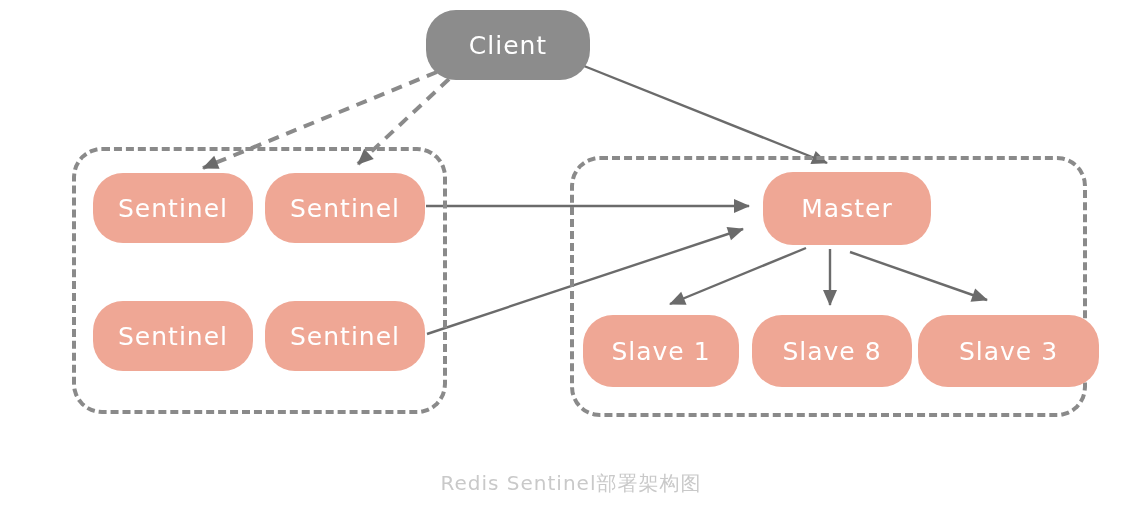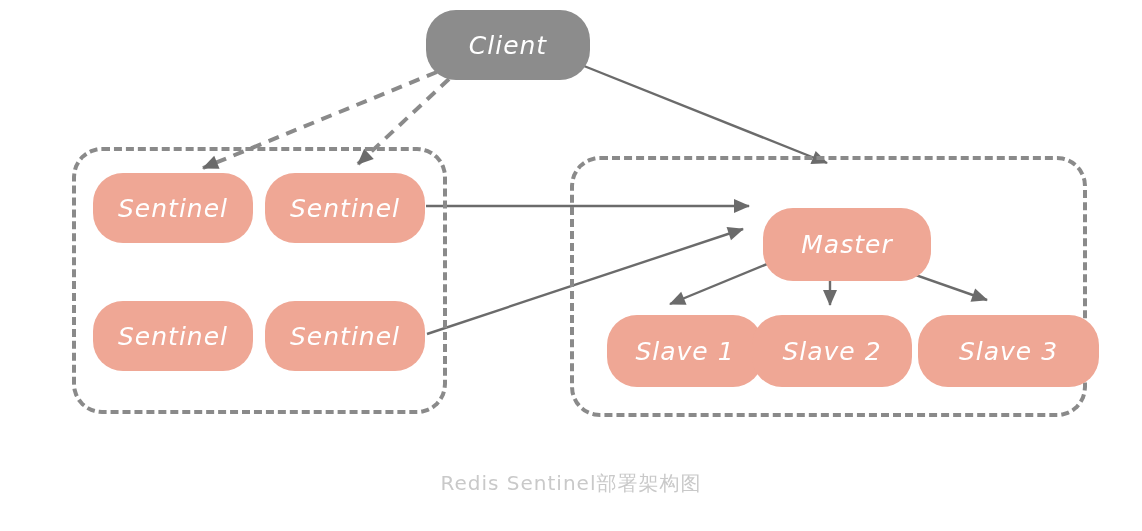--- a/index.html
+++ b/index.html
@@ -26,21 +26,21 @@
     border:4px dashed var(--group-border);
     border-radius:30px;
     background:transparent;
   }
   .node{
     position:absolute;
     border-radius:30px;
     background:var(--node-fill);
     color:var(--node-text);
     display:flex;align-items:center;justify-content:center;
-    font-size:25px;font-style:italic;letter-spacing:1px;
+    font-size:25px;letter-spacing:1px;
   }
   .node.client{background:var(--client-fill);}
   .caption{
     position:absolute;left:0;right:0;top:470px;
     text-align:center;
     color:var(--caption);
     font-size:20px;font-weight:500;letter-spacing:1px;
   }
 </style>
 </head>
@@ -78,28 +78,28 @@
   <div class="node" style="left:265px;top:173px;width:160px;height:70px;">
     <span>Sentinel</span>
   </div>
   <div class="node" style="left:93px;top:301px;width:160px;height:70px;">
     <span>Sentinel</span>
   </div>
   <div class="node" style="left:265px;top:301px;width:160px;height:70px;">
     <span>Sentinel</span>
   </div>
 
-  <div class="node" style="left:763px;top:172px;width:168px;height:73px;margin-top:36px;">
+  <div class="node" style="left:763px;top:172px;width:168px;height:73px;">
     <span>Master</span>
   </div>
 
-  <div class="node" style="left:583px;top:315px;width:156px;height:72px;margin-left:24px;">
+  <div class="node" style="left:583px;top:315px;width:156px;height:72px;">
     <span>Slave 1</span>
   </div>
   <div class="node" style="left:752px;top:315px;width:160px;height:72px;">
-    <span>Slave 2</span>
+    <span>Slave 8</span>
   </div>
   <div class="node" style="left:918px;top:315px;width:181px;height:72px;">
     <span>Slave 3</span>
   </div>
 
   <div class="caption">Redis Sentinel部署架构图</div>
 </div>
 
 </body></html>

